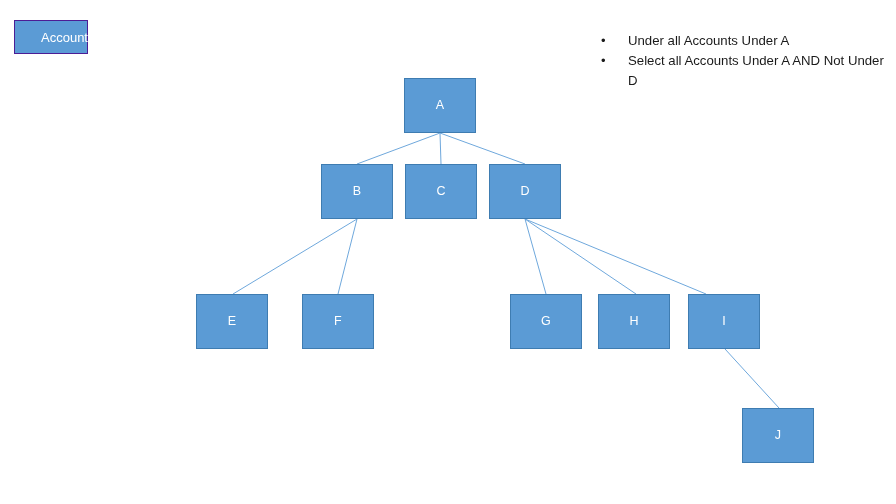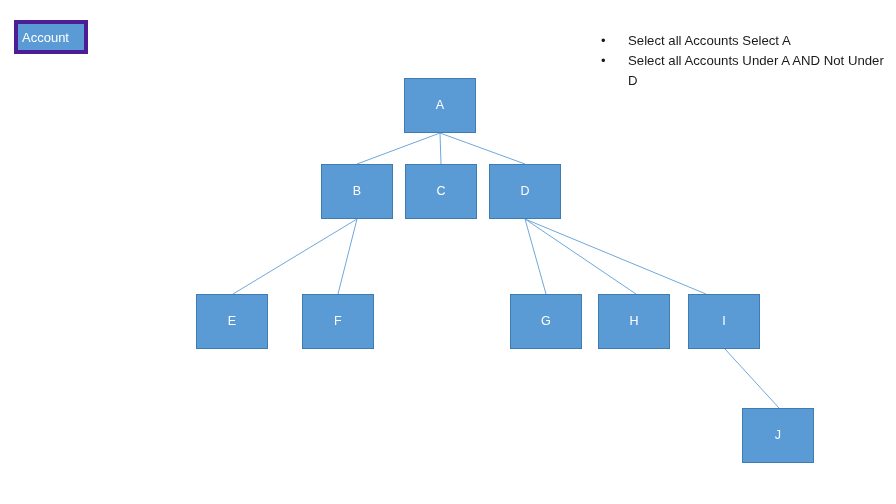--- a/index.html
+++ b/index.html
@@ -40,24 +40,24 @@
     color: #ffffff;
     font-size: 12.5px;
     font-family: "Liberation Sans", sans-serif;
     letter-spacing: 0.2px;
     line-height: 1;
   }
   .legend-box {
     position: absolute;
     box-sizing: border-box;
     background: #5B9BD5;
-    border: 4px solid #4c1d95;
+    border: 1px solid #4c1d95;
     display: flex;
     align-items: center;
-    padding-left: 4px;
+    padding-left: 26px;
     color: #ffffff;
     font-size: 13px;
     font-family: "Liberation Sans", sans-serif;
     line-height: 1;
   }
   .notes {
     position: absolute;
     left: 594px;
     top: 31px;
     width: 300px;
@@ -130,17 +130,17 @@
       </div>
       <div class="node" style="left: 688px; top: 294px; width: 72px; height: 55px; background: rgb(91, 155, 213); border-color: rgb(62, 124, 177);">
         <span>I</span>
       </div>
       <div class="node" style="left: 742px; top: 408px; width: 72px; height: 55px; background: rgb(91, 155, 213); border-color: rgb(62, 124, 177);">
         <span>J</span>
       </div>
     </div>
 
   <div class="notes">
-      <div class="note-item"><span class="bullet">•</span><span>Select all Accounts Select A</span></div>
+      <div class="note-item"><span class="bullet">•</span><span>Under all Accounts Under A</span></div>
       <div class="note-item"><span class="bullet">•</span><span>Select all Accounts Under A AND Not Under D</span></div>
     </div>
 
 </div>
 
 </body></html>

